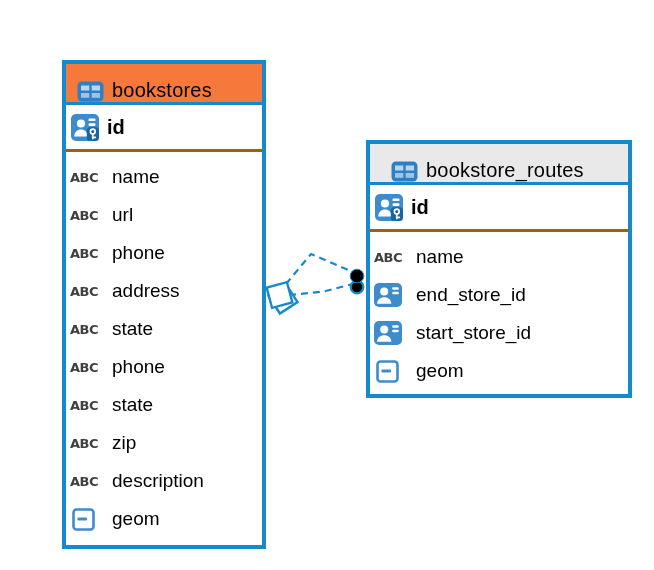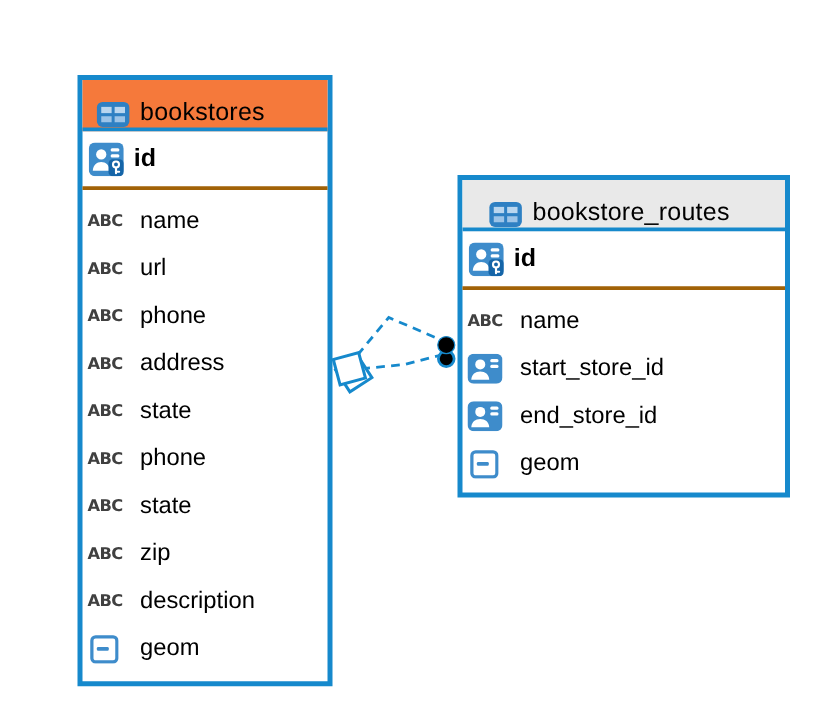--- a/index.html
+++ b/index.html
@@ -189,33 +189,33 @@
       <div class="frow">
         <span class="icon-box">
           <svg width="28" height="24" viewBox="0 0 28 24">
             <rect width="28" height="24" rx="5" fill="#3E8CCB"></rect>
             <circle cx="10.2" cy="8.5" r="4" fill="#fff"></circle>
             <path d="M3 20.8 c0.3 -4.4 3.3 -6.6 7.2 -6.6 s6.9 2.2 7.2 6.6 z" fill="#fff"></path>
             <rect x="18.2" y="4.2" width="6.6" height="2.5" rx="1.2" fill="#fff"></rect>
             <rect x="18.2" y="8.8" width="6.6" height="2.5" rx="1.2" fill="#fff"></rect>
           </svg>
         </span>
-        <span class="label">start_store_id</span>
+        <span class="label">end_store_id</span>
       </div>
       <div class="frow">
         <span class="icon-box">
           <svg width="28" height="24" viewBox="0 0 28 24">
             <rect width="28" height="24" rx="5" fill="#3E8CCB"></rect>
             <circle cx="10.2" cy="8.5" r="4" fill="#fff"></circle>
             <path d="M3 20.8 c0.3 -4.4 3.3 -6.6 7.2 -6.6 s6.9 2.2 7.2 6.6 z" fill="#fff"></path>
             <rect x="18.2" y="4.2" width="6.6" height="2.5" rx="1.2" fill="#fff"></rect>
             <rect x="18.2" y="8.8" width="6.6" height="2.5" rx="1.2" fill="#fff"></rect>
           </svg>
         </span>
-        <span class="label">end_store_id</span>
+        <span class="label">start_store_id</span>
       </div>
       <div class="frow">
         <span class="icon-box">
           <svg width="23" height="23" viewBox="0 0 23 23" style="margin-left:2px;">
             <rect x="1.5" y="1.5" width="20" height="20" rx="3" fill="#fff" stroke="#3E8CCB" stroke-width="2.6"></rect>
             <rect x="5.5" y="9.6" width="9.5" height="2.9" rx="1" fill="#3E8CCB"></rect>
           </svg>
         </span>
         <span class="label">geom</span>
       </div>

